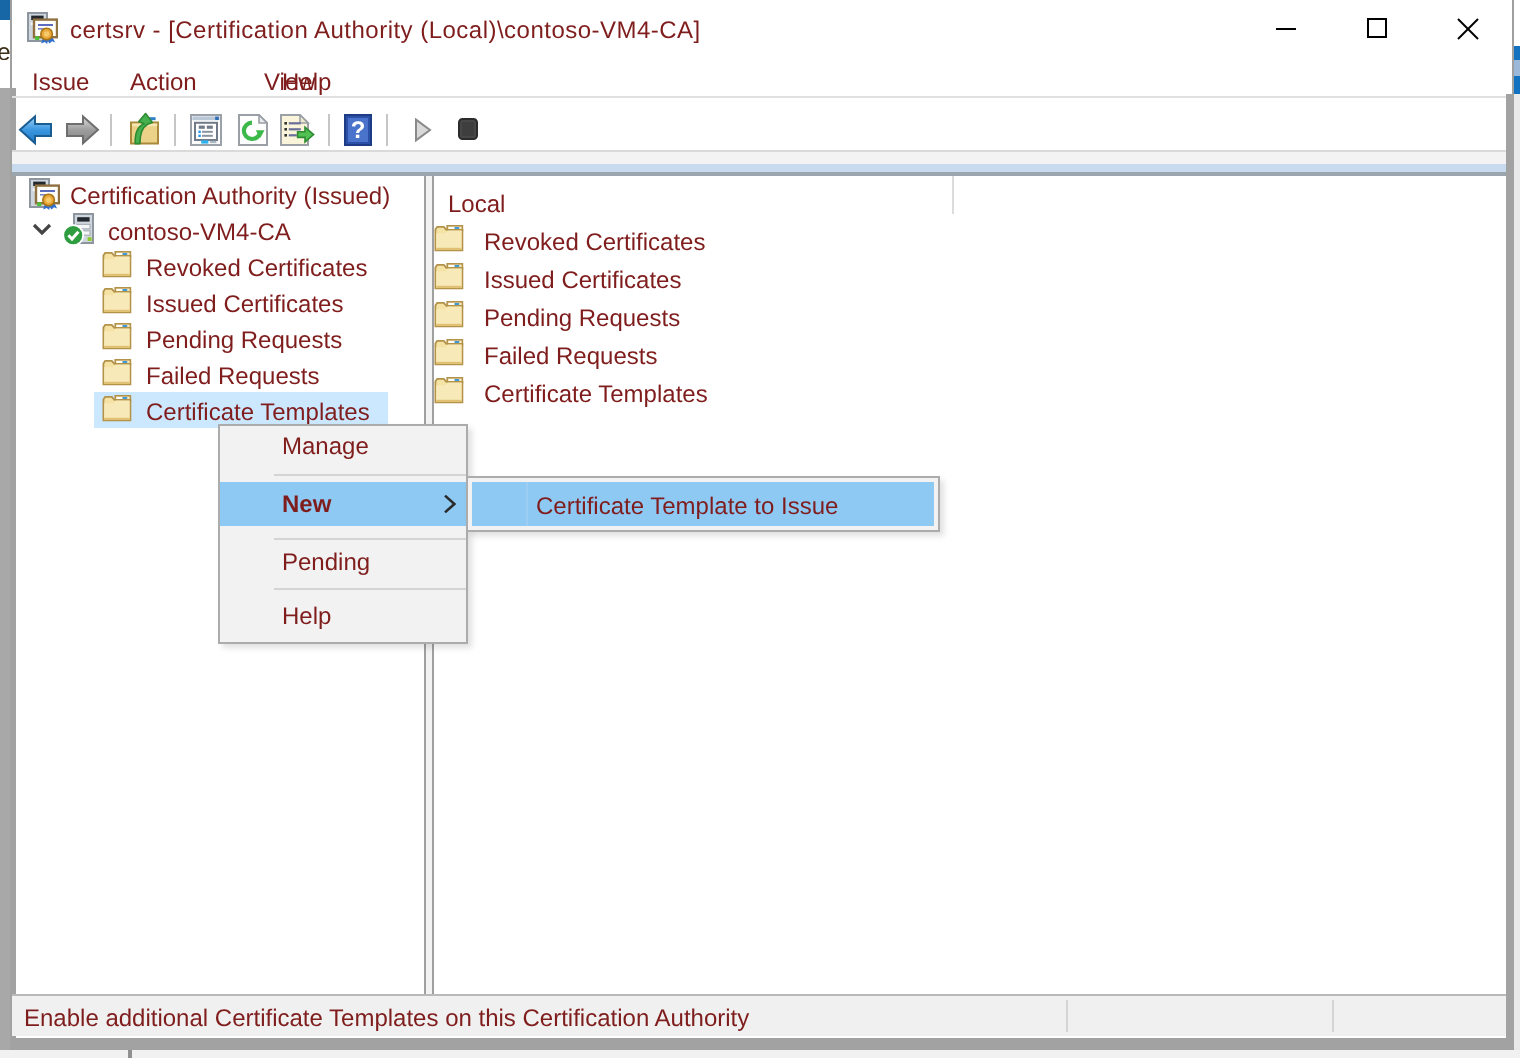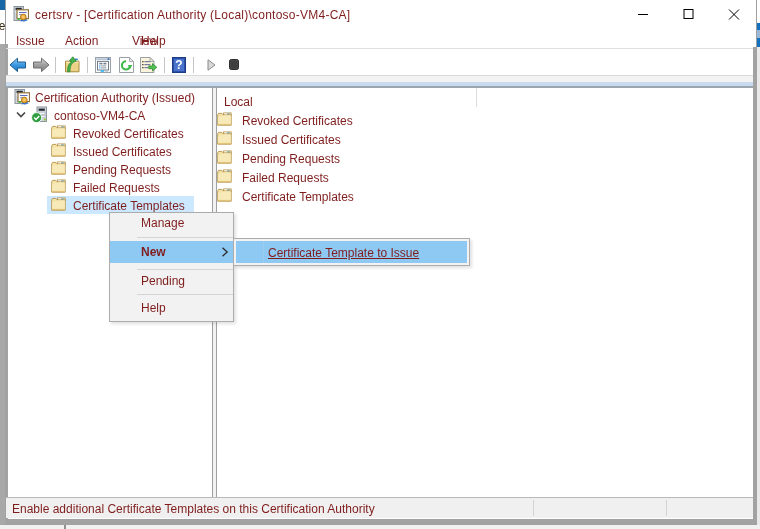--- a/index.html
+++ b/index.html
@@ -261,13 +261,13 @@
   <path d="M1.5 0.8 L6.2 5 L1.5 9.2" fill="none" stroke="#2b2b2b" stroke-width="1.3"></path>
 </svg>
 <div class="abs" style="left:137px;top:269px;width:96px;height:1px;background:#d4d4d4;"></div>
 <div class="txt" style="left:141px;top:274px;">Pending</div>
 <div class="abs" style="left:137px;top:294px;width:96px;height:1px;background:#d4d4d4;"></div>
 <div class="txt" style="left:141px;top:301px;">Help</div>
 
 <div class="abs" style="left:233px;top:238px;width:237px;height:28px;background:#f2f2f2;border:1px solid #acacac;box-shadow:2px 2px 3px rgba(0,0,0,0.12);"></div>
 <div class="abs" style="left:236px;top:241px;width:231px;height:22px;background:#8ec9f4;"></div>
 <div class="abs" style="left:263px;top:241px;width:1px;height:22px;background:#9ccdf2;"></div>
-<div class="txt" style="left:268px;top:246px;text-decoration:underline;">Certificate Template to Issue</div>
+<div class="txt" style="left:268px;top:246px;">Certificate Template to Issue</div>
 
 </body></html>

